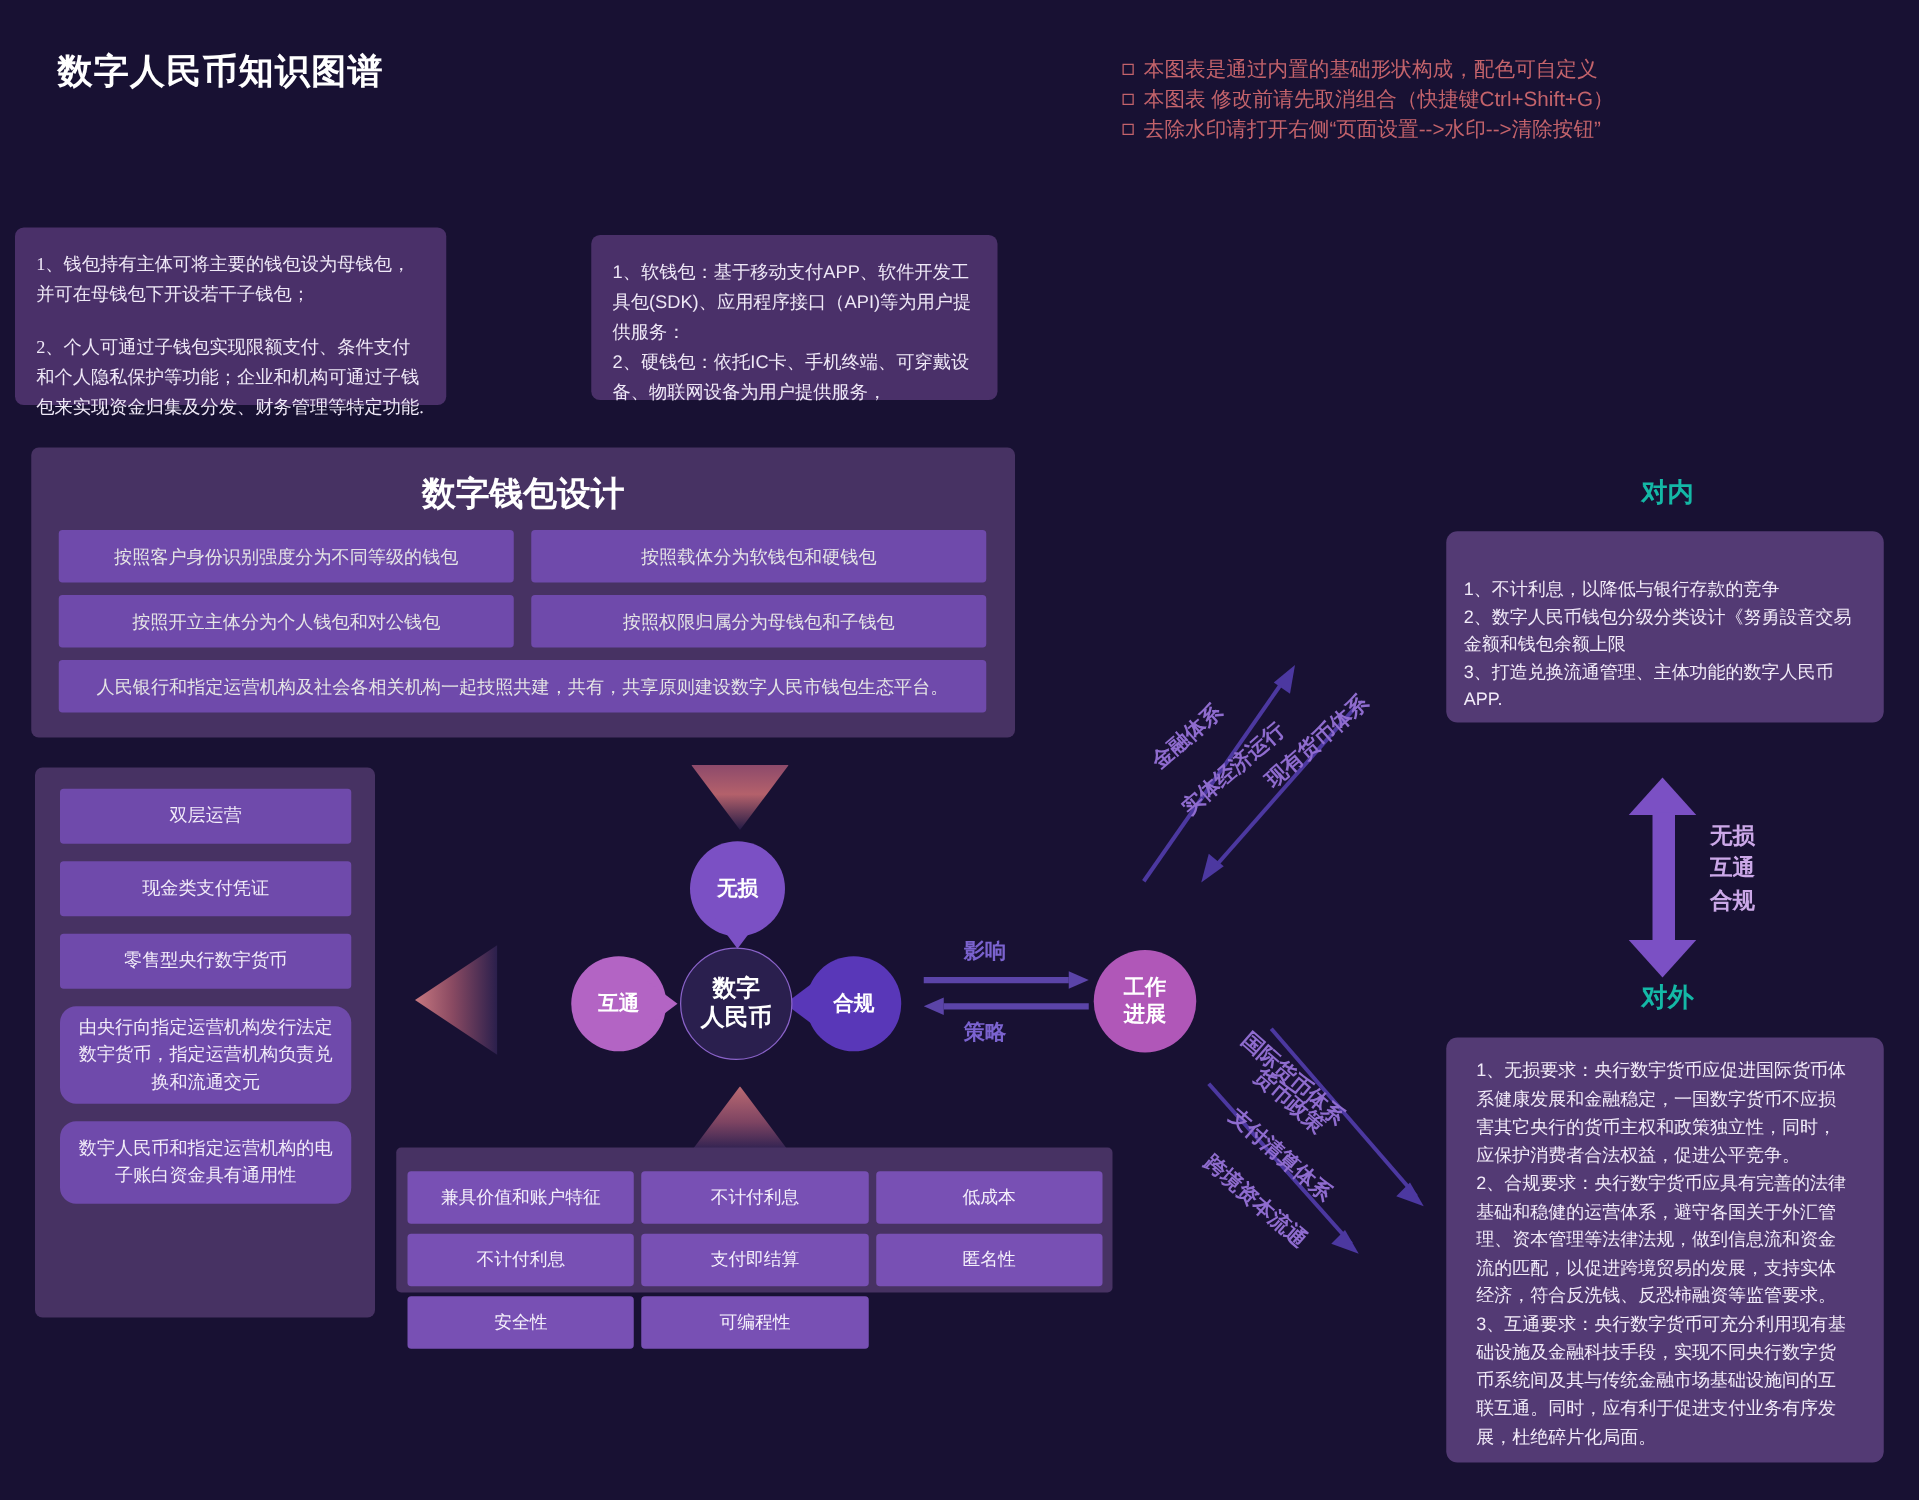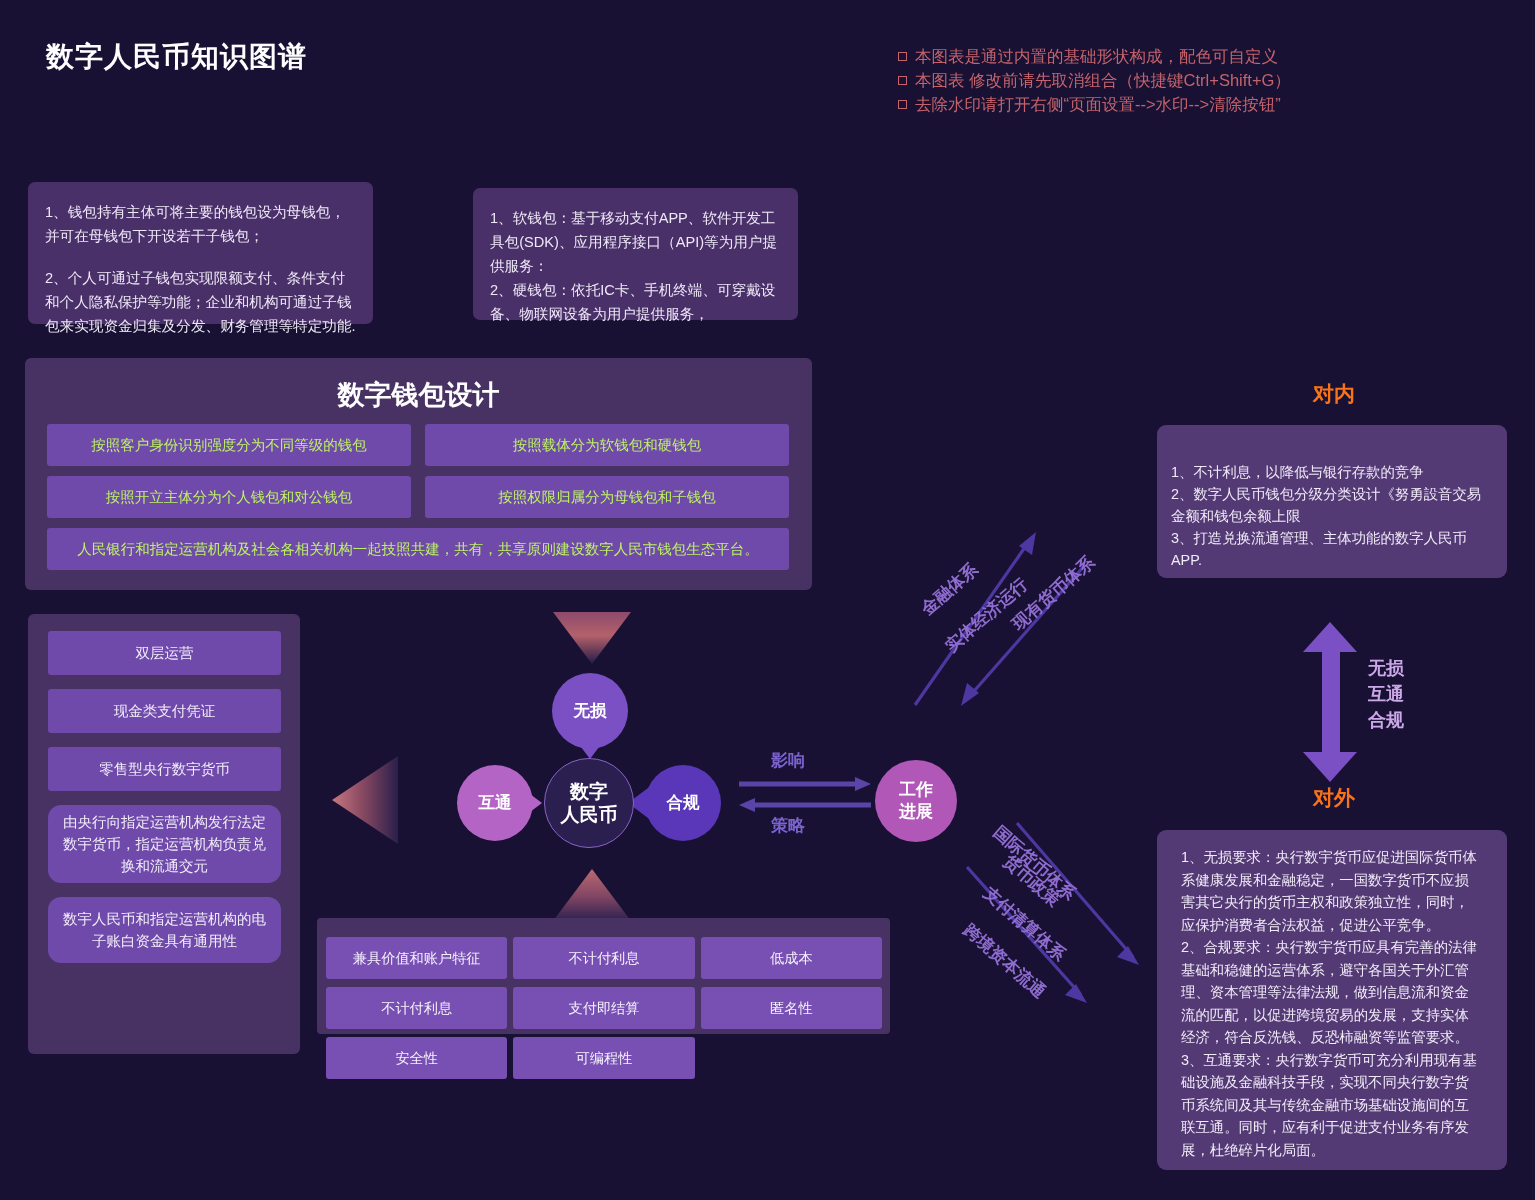--- a/index.html
+++ b/index.html
@@ -51,21 +51,21 @@
     background: #4a3069;
     border-radius: 7px;
     color: #efe8f7;
     font-size: 14.6px;
     line-height: 24px;
     padding: 18px 17px;
   }
   .callout p { margin: 0; }
   .callout .gap { height: 18px; }
 
-  #note-wallet-parent { left: 28px; top: 182px; width: 345px; height: 142px; }
+  #note-wallet-parent { left: 12px; top: 182px; width: 345px; height: 142px; font-family: Liberation Serif, serif; }
   #note-wallet-type  { left: 473px; top: 188px; width: 325px; height: 132px; }
 
   
   #wallet-design {
     position: absolute;
     left: 25px; top: 358px;
     width: 787px; height: 232px;
     background: #473263;
     border-radius: 6px;
   }
@@ -80,21 +80,21 @@
     position: absolute;
     left: 22px; top: 66px;
     width: 743px;
     display: flex;
     flex-wrap: wrap;
     gap: 10px 14px;
   }
   .wd-chip {
     background: #6f4aab;
     border-radius: 3px;
-    color: #bef264;
+    color: #e5e5e5;
     font-size: 14.5px;
     height: 42px;
     display: flex;
     align-items: center;
     justify-content: center;
     text-align: center;
     width: 364px;
     padding: 0 6px;
   }
   .wd-chip.wide { width: 742px; }
@@ -280,21 +280,21 @@
   #dl-intl       { left: 996px; top: 818px; }
   #dl-policy     { left: 1006px; top: 847px; }
   #dl-clearing   { left: 986px; top: 879px; }
   #dl-capital    { left: 966px; top: 916px; }
 
   
   .col-head {
     position: absolute;
     font-size: 21px;
     font-weight: bold;
-    color: #f97316;
+    color: #14b8a6;
     text-align: center;
     width: 120px;
   }
   #head-internal { left: 1274px; top: 380px; }
   #head-external { left: 1274px; top: 784px; }
 
   #panel-internal {
     position: absolute;
     left: 1157px; top: 425px;
     width: 350px; height: 153px;

